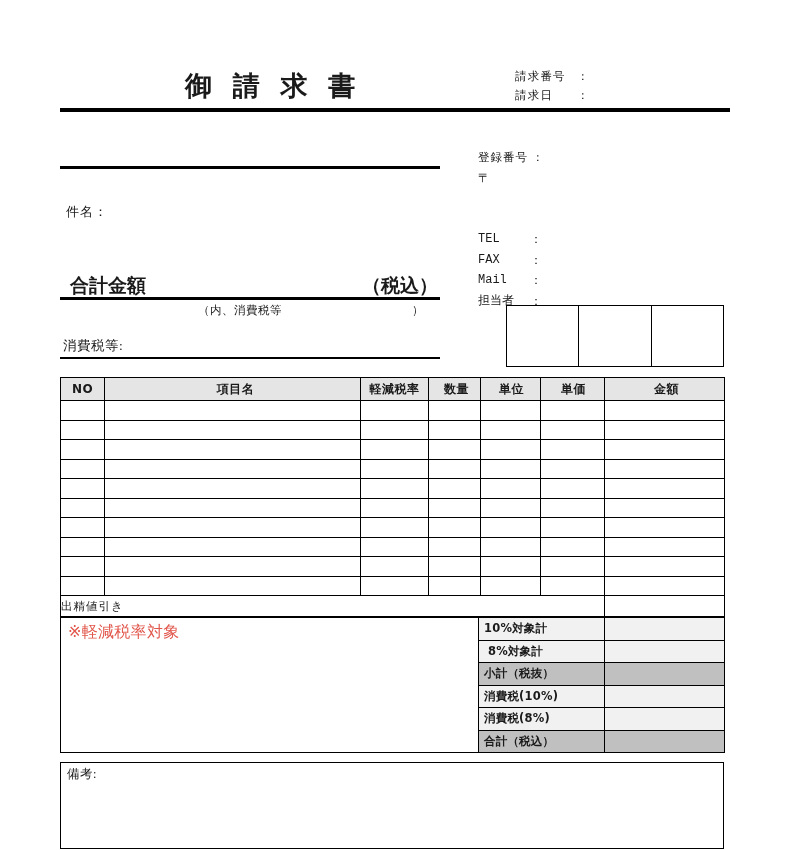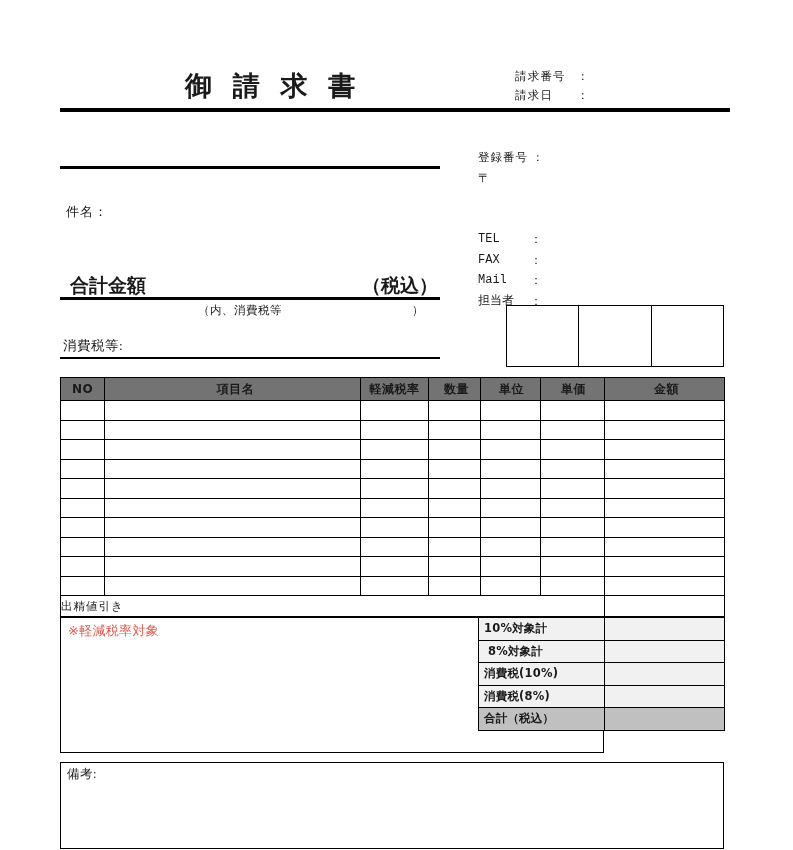--- a/index.html
+++ b/index.html
@@ -170,21 +170,21 @@
     table-layout: fixed;
     font-family: "DejaVu Sans", "Liberation Sans", sans-serif;
   }
   .items-table td, .items-table th {
     border: 1.3px solid #000;
     padding: 0;
     height: 19.5px;
     box-sizing: border-box;
   }
   .items-table thead th {
-    background: #737373;
+    background: #e5e5e5;
     font-size: 12px;
     font-weight: bold;
     height: 23px;
     text-align: center;
     letter-spacing: 0.5px;
   }
   .th-item { letter-spacing: 6px; text-indent: 6px; }
   .th-qty  { letter-spacing: 4px; text-indent: 4px; margin-left: 28px; }
   .th-unit { letter-spacing: 2px; text-indent: 2px; }
   .th-price { letter-spacing: 2px; text-indent: 2px; }
@@ -211,21 +211,21 @@
     width: 544px;
     height: 136px;
     border: 1.5px solid #000;
     box-sizing: border-box;
     background: #fff;
   }
   .reduced-note {
     position: absolute;
     left: 7px;
     top: 4px;
-    font-size: 13px;
+    font-size: 16px;
     color: #e2574c;
     font-family: "DejaVu Sans", "Liberation Sans", sans-serif;
     letter-spacing: 0.3px;
   }
 
   .summary-table {
     left: 478px;
     top: 617px;
     width: 246px;
     border-collapse: collapse;
@@ -460,20 +460,24 @@
     </colgroup>
     <tbody>
       <tr class="sum-light">
         <td>10%対象計</td>
         <td class="val"></td>
       </tr>
       <tr class="sum-light">
         <td class="label-indent">8%対象計</td>
         <td class="val"></td>
       </tr>
+      <tr class="sum-dark">
+        <td>小計（税抜）</td>
+        <td class="val"></td>
+      </tr>
       <tr class="sum-light">
         <td>消費税(10%)</td>
         <td class="val"></td>
       </tr>
       <tr class="sum-light">
         <td>消費税(8%)</td>
         <td class="val"></td>
       </tr>
       <tr class="sum-dark">
         <td>合計（税込）</td>

